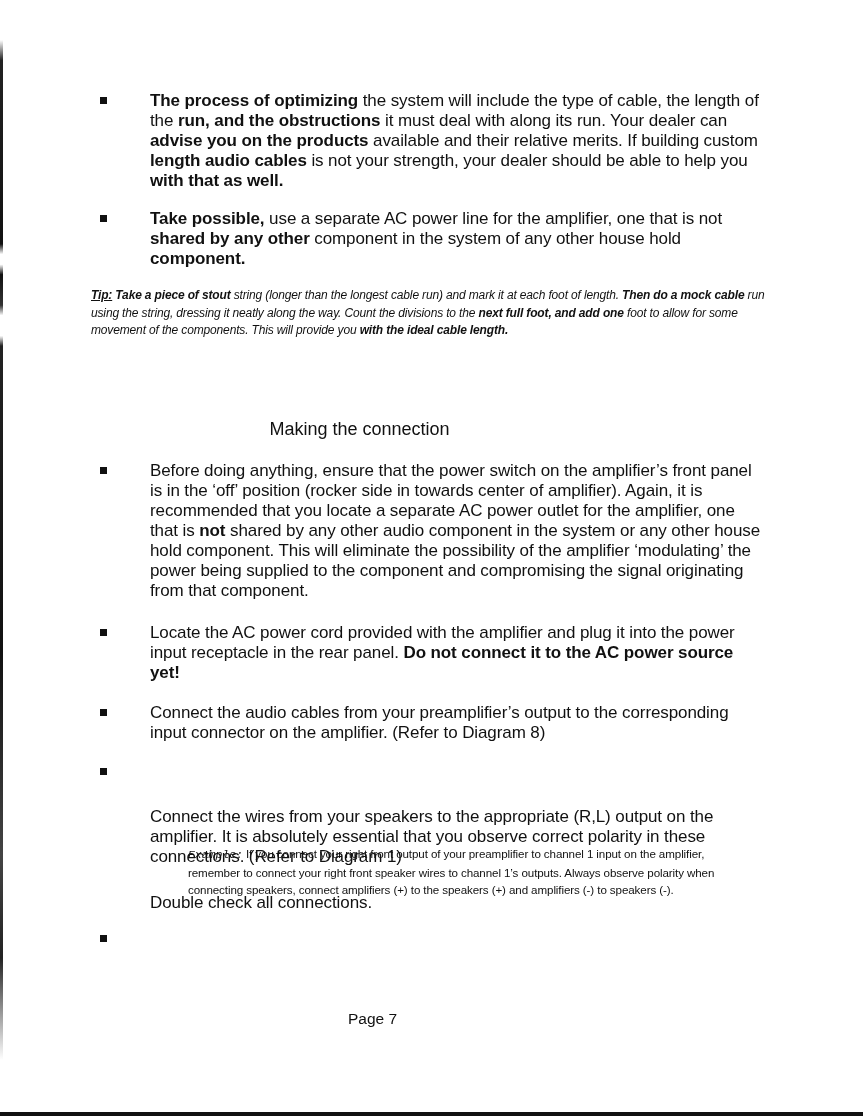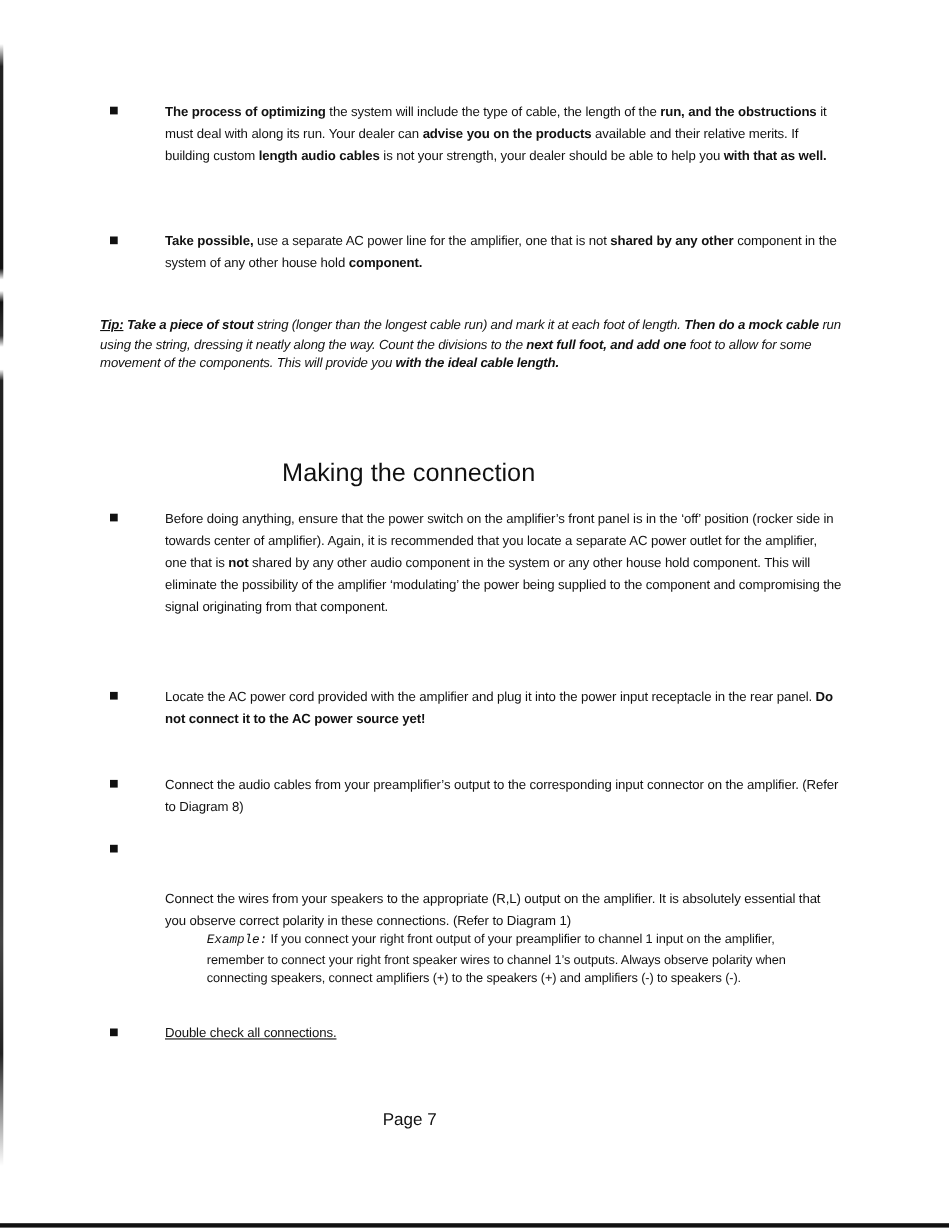--- a/index.html
+++ b/index.html
@@ -13,32 +13,32 @@
   }
   .scan-edge-bottom {
     position: absolute; left: 0; bottom: 0; width: 863px; height: 4px;
     background: #111;
   }
   .bullet-mark {
     position: absolute; left: 100px; width: 7px; height: 7px; background: #111;
   }
   .para {
     position: absolute; left: 150px; width: 615px;
-    font-size: 12px; line-height: 20px; letter-spacing: -0.1px;
+    font-size: 17px; line-height: 20px; letter-spacing: -0.1px;
   }
   .para b { font-weight: bold; }
   .tip {
     position: absolute; left: 91px; width: 680px;
     font-size: 12px; line-height: 17.5px; font-style: italic; letter-spacing: -0.15px;
   }
   .tip .tip-label { text-decoration: underline; font-weight: bold; }
   .tip b { font-weight: bold; }
   .heading {
     position: absolute; left: 0; width: 723px; top: 414px; text-align: center;
-    font-size: 23px; line-height: 30px; padding-left: 12px; text-indent: -4px;
+    font-size: 18px; line-height: 30px; padding-left: 0; text-indent: -4px;
   }
   .example {
     position: absolute; left: 188px; width: 560px;
     font-size: 11.6px; line-height: 17.5px; letter-spacing: -0.1px;
   }
   .example i { font-style: italic; font-family: Liberation Mono, monospace; }
   .page-num {
     position: absolute; left: 0; width: 749px; top: 1010px; text-align: center;
     font-size: 15.5px; padding-left: 0; text-indent: 0;
   }
@@ -68,15 +68,15 @@
 
 <div class="bullet-mark" style="top:709px;"></div>
 <div class="para" style="top:703px;"><span>Connect the audio cables from your preamplifier’s output to the  corresponding input connector on the amplifier. (Refer to Diagram 8)</span></div>
 
 <div class="bullet-mark" style="top:768px;"></div>
 <div class="para" style="top:807px;"><span>Connect the wires from your speakers to the appropriate (R,L) output on the amplifier.  It is absolutely essential that you observe correct polarity in these connections.  (Refer to Diagram 1)</span></div>
 
 <div class="example" style="top:845px;"><i>Example:</i><span> If you connect your right  front output of your preamplifier to channel 1 input on the amplifier, remember to connect your right front speaker wires to channel 1’s outputs.  Always observe polarity when connecting speakers, connect amplifiers (+) to the speakers (+) and amplifiers (-) to speakers (-).</span></div>
 
 <div class="bullet-mark" style="top:935px;"></div>
-<div class="para" style="top:929px;text-decoration:underline;"><span>Double check all connections.</span></div>
+<div class="para" style="top:893px;"><span>Double check all connections.</span></div>
 
 <div class="page-num"><span>Page 7</span></div>
 
 </body></html>

